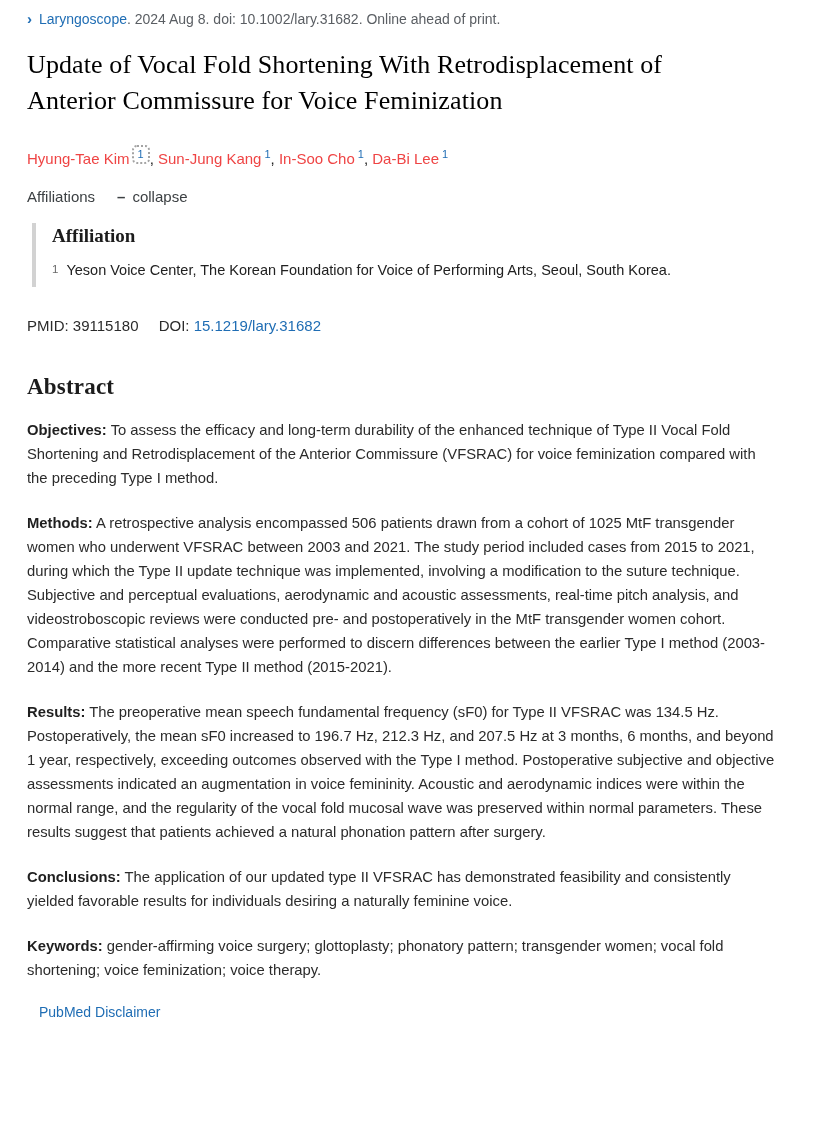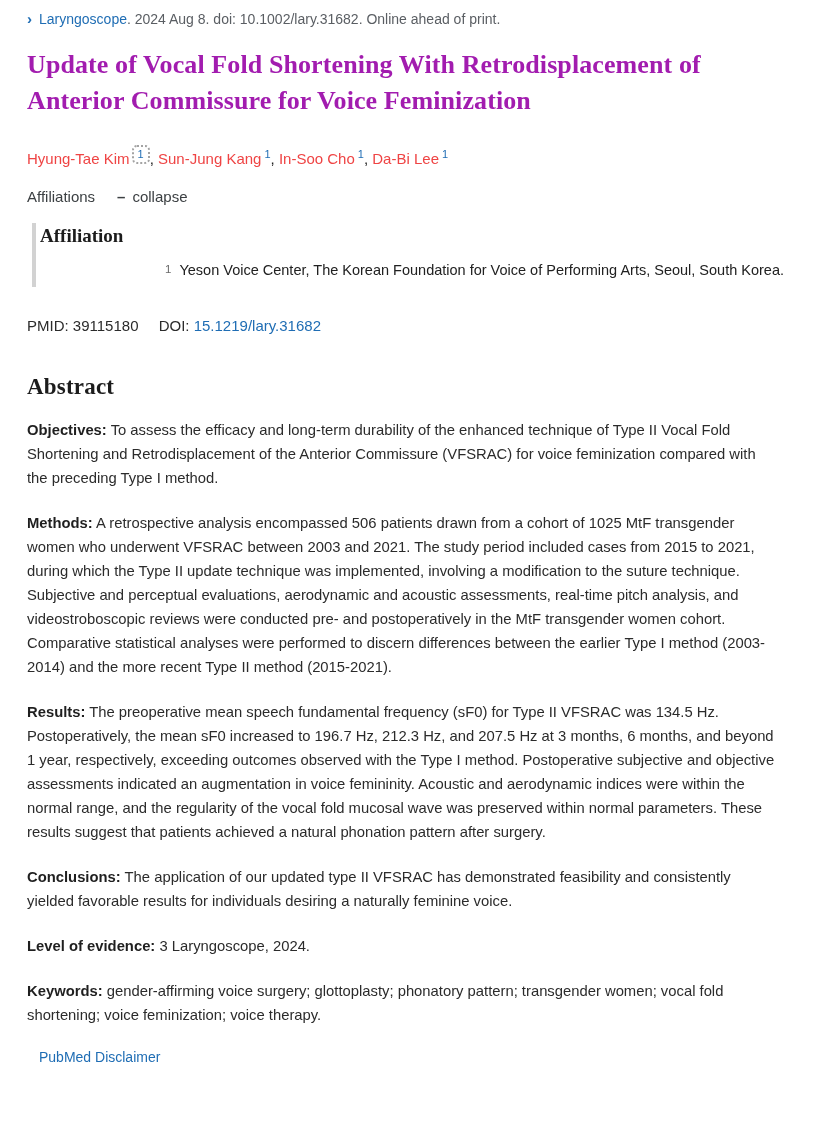--- a/index.html
+++ b/index.html
@@ -35,22 +35,22 @@
     text-decoration: none;
     cursor: pointer;
   }
   .cite-rest { color: #5a5e63; }
 
   
   h1.title {
     font-family: "Liberation Serif", serif;
     font-size: 26px;
     line-height: 36px;
-    font-weight: 700;
-    color: #a21caf;
+    font-weight: 400;
+    color: #000000;
     max-width: 725px;
     margin-bottom: 22px;
     letter-spacing: 0.1px;
   }
 
   
   .authors {
     font-size: 15px;
     margin-bottom: 16px;
     line-height: 26px;
@@ -93,35 +93,34 @@
     border: none;
     font-size: 15px;
     font-family: inherit;
   }
   .collapse-glyph { margin-right: 7px; font-weight: bold; color: #3c4043; }
 
   
   .affil-panel {
     border-left: 4px solid #d2d2d2;
     margin-left: 5px;
-    padding: 2px 0 6px 4px;
+    padding: 2px 0 6px 16px;
     margin-bottom: 30px;
   }
   .affil-heading {
     font-family: "Liberation Serif", serif;
     font-size: 19px;
     font-weight: 700;
     color: #1c1c1c;
     margin-bottom: 12px;
   }
   .affil-item {
     font-size: 14.5px;
     color: #212121;
     line-height: 21px;
-    text-align: right;
   }
   .affil-num {
     font-size: 11.5px;
     color: #6a6a6a;
     margin-right: 8px;
     vertical-align: 2px;
   }
 
   
   .ids-row {
@@ -232,24 +231,20 @@
   <p class="abs-para">
     <b>Results:</b>
     <span>The preoperative mean speech fundamental frequency (sF0) for Type II VFSRAC was 134.5 Hz. Postoperatively, the mean sF0 increased to 196.7 Hz, 212.3 Hz, and 207.5 Hz at 3 months, 6 months, and beyond 1 year, respectively, exceeding outcomes observed with the Type I method. Postoperative subjective and objective assessments indicated an augmentation in voice femininity. Acoustic and aerodynamic indices were within the normal range, and the regularity of the vocal fold mucosal wave was preserved within normal parameters. These results suggest that patients achieved a natural phonation pattern after surgery.</span>
   </p>
 
   <p class="abs-para">
     <b>Conclusions:</b>
     <span>The application of our updated type II VFSRAC has demonstrated feasibility and consistently yielded favorable results for individuals desiring a naturally feminine voice.</span>
   </p>
 
-  <p class="abs-para">
-    <b>Level of evidence:</b>
-    <span>3 Laryngoscope, 2024.</span>
-  </p>
 
   <p class="abs-para">
     <b>Keywords:</b>
     <span>gender-affirming voice surgery; glottoplasty; phonatory pattern; transgender women; vocal fold shortening; voice feminization; voice therapy.</span>
   </p>
 
   
   <a class="disclaimer-link">PubMed Disclaimer</a>
 
 </div>

